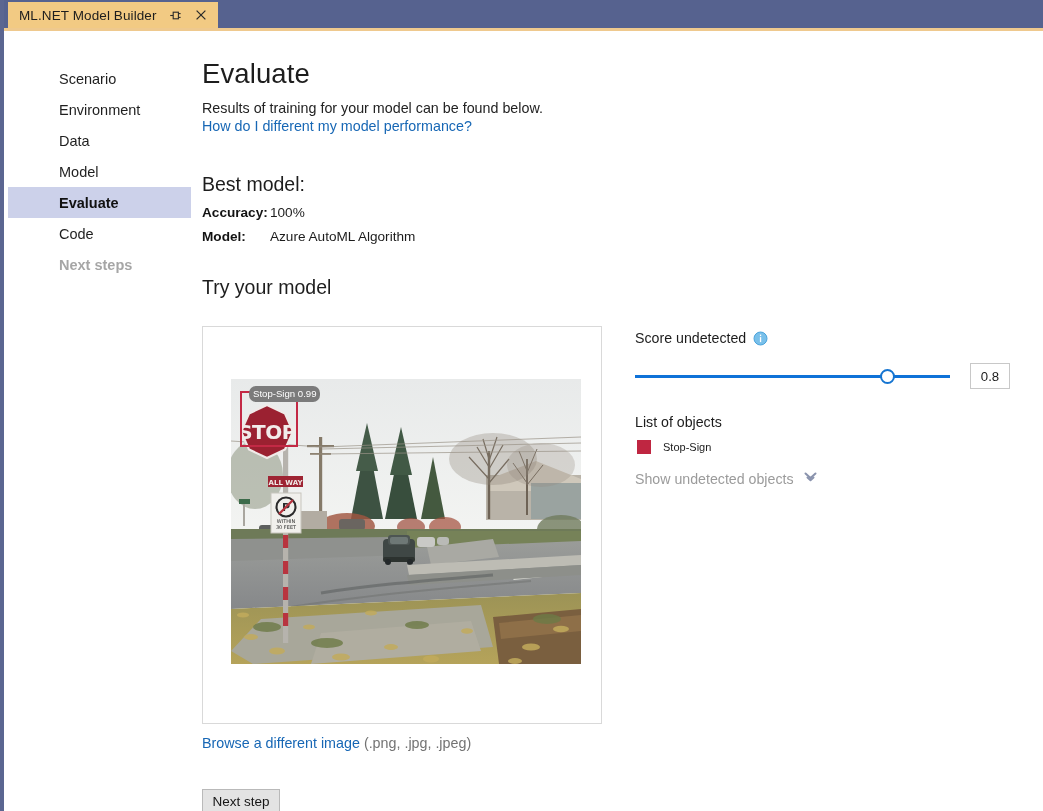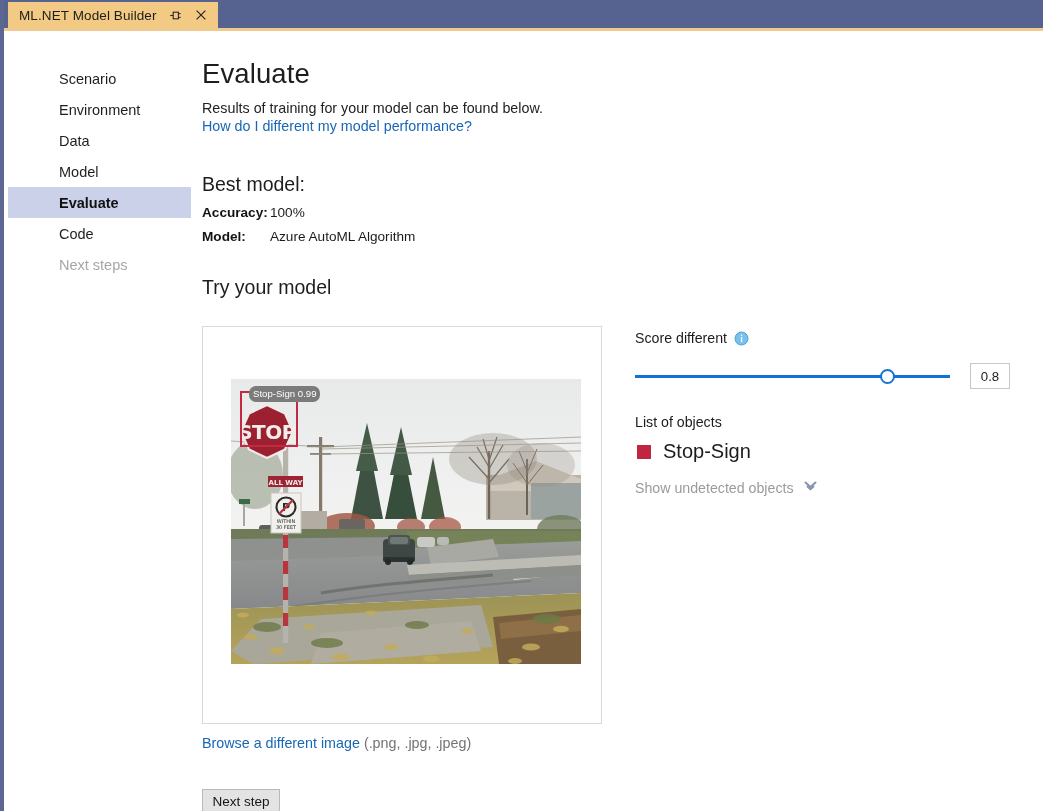--- a/index.html
+++ b/index.html
@@ -95,20 +95,21 @@
     user-select: none;
   }
   .nav-item.selected {
     background: #ccd1ea;
     font-weight: bold;
     color: #111;
   }
   .nav-item.disabled {
     color: #a6a6a6;
     cursor: default;
+    font-weight: bold;
   }
 
   
   #main {
     position: absolute;
     left: 194px; top: 0;
     width: 845px;
   }
   #page-title {
     margin: 27px 0 0 0;
@@ -282,21 +283,21 @@
     align-items: center;
     padding-left: 2px;
   }
   .object-swatch {
     width: 14px; height: 14px;
     background: #bf2641;
     flex: none;
   }
   .object-name {
     margin-left: 12px;
-    font-size: 20px;
+    font-size: 11px;
     color: #1c1c1c;
   }
   #show-undetected-row {
     margin-top: 15px;
     display: flex;
     align-items: flex-end;
     cursor: pointer;
     user-select: none;
   }
   #show-undetected-label {
@@ -529,21 +530,21 @@
             <a class="link">Browse a different image</a>
             <span id="browse-formats">(.png, .jpg, .jpeg)</span>
           </div>
 
           <button id="next-step-button">Next step</button>
         </div>
 
         <div id="right-panel">
 
           <div id="threshold-label-row">
-            <span>Score different</span>
+            <span>Score undetected</span>
             <span id="info-icon">
               <svg width="15" height="15" viewBox="0 0 15 15">
                 <circle cx="7.5" cy="7.5" r="6.5" fill="#79c0ea" stroke="#4aa3dc" stroke-width="1"></circle>
                 <rect x="6.9" y="6.1" width="1.3" height="5" fill="#ffffff"></rect>
                 <rect x="6.9" y="3.6" width="1.3" height="1.5" fill="#ffffff"></rect>
               </svg>
             </span>
           </div>
 
           <div id="slider-row">

